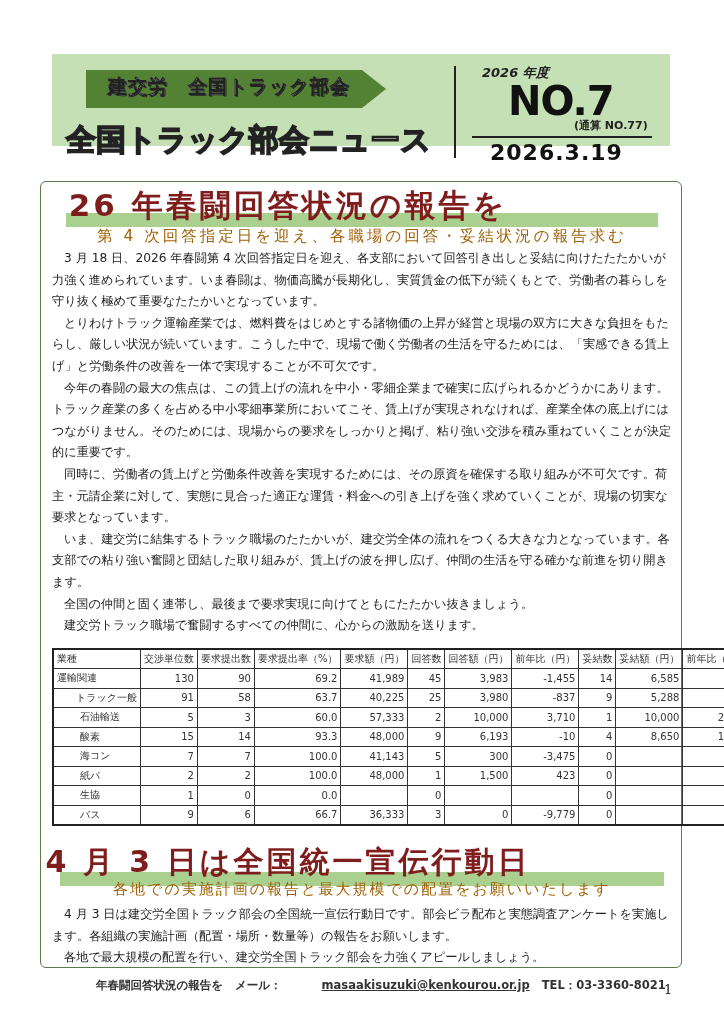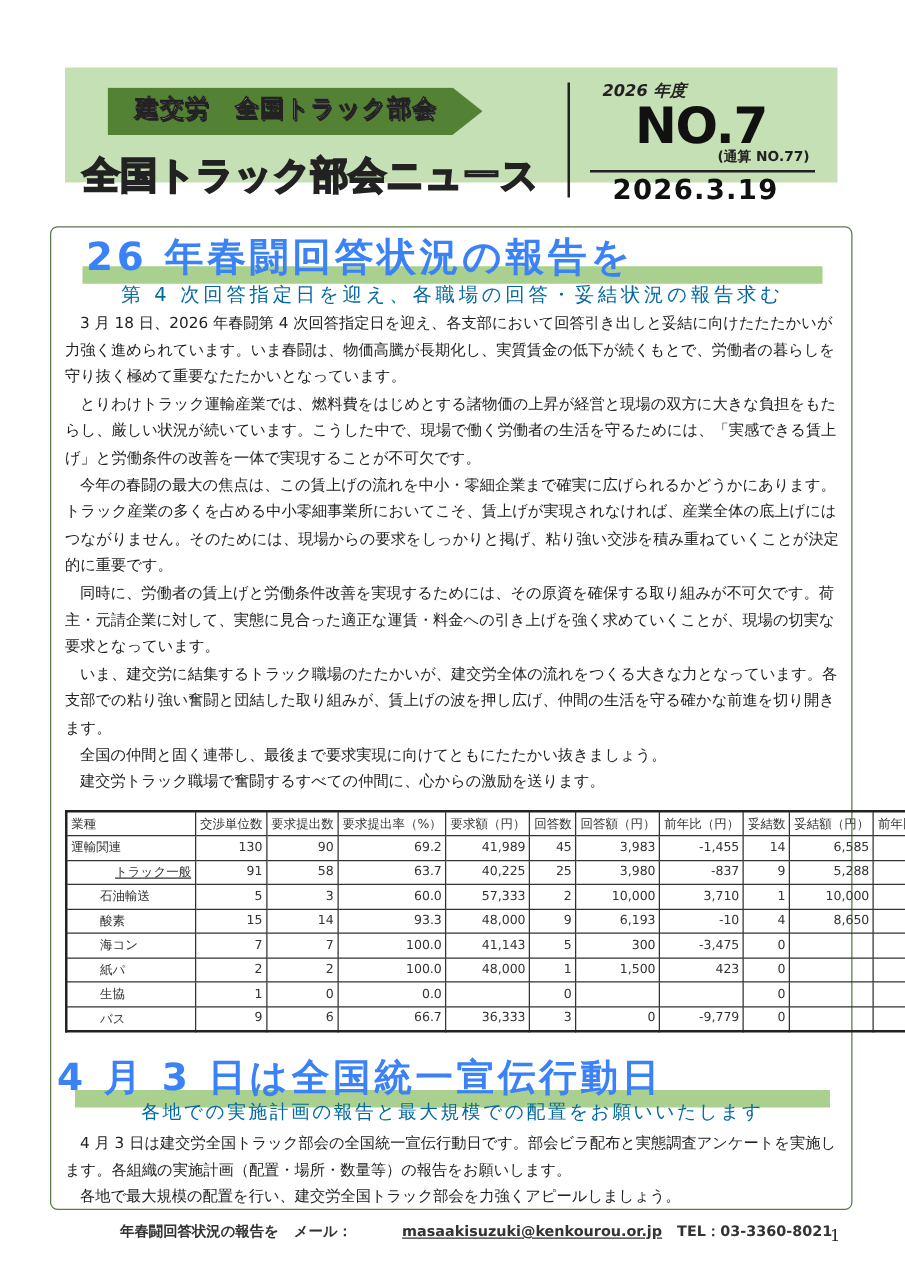--- a/index.html
+++ b/index.html
@@ -17,33 +17,33 @@
   .vline { position: absolute; left: 402px; top: 12px; width: 2px; height: 92px; background: #222; }
   .year { position: absolute; left: 430px; top: 10px; font-size: 13px; font-weight: bold; color: #222; font-style: italic; }
   .issue-no { position: absolute; left: 456px; top: 24px; font-size: 40px; font-weight: bold; color: #111; letter-spacing: -1px; }
   .issue-total { position: absolute; left: 522px; top: 64px; font-size: 11px; font-weight: bold; color: #222; }
   .hline { position: absolute; left: 420px; top: 82px; width: 180px; height: 2px; background: #222; }
   .issue-date { position: absolute; left: 438px; top: 86px; font-size: 22px; font-weight: bold; color: #111; letter-spacing: 1px; }
 
   
   .mainbox { position: absolute; left: 40px; top: 181px; width: 642px; height: 787px; border: 1.5px solid #5b7a4a; border-radius: 6px; }
   .headline-bar { position: absolute; height: 14px; background: #a9d08e; }
-  .headline { position: absolute; left: 0; width: 576px; text-align: center; font-weight: bold; color: #3b82f6; letter-spacing: 3px; }
-  .subhead { position: absolute; left: 0; width: 724px; text-align: center; color: #0369a1; letter-spacing: 3px; }
+  .headline { position: absolute; left: 0; width: 576px; text-align: center; font-weight: bold; color: #7f1d1d; letter-spacing: 3px; }
+  .subhead { position: absolute; left: 0; width: 724px; text-align: center; color: #a16207; letter-spacing: 3px; }
 
   .body-text { position: absolute; left: 52px; width: 620px; font-size: 12.2px; line-height: 21.6px; color: #222; }
   .body-text p { text-indent: 12px; }
 
   
   table.data { position: absolute; left: 52px; top: 648px; width: 620px; border-collapse: collapse; font-size: 10px; color: #333; }
   table.data td, table.data th { border: 1px solid #333; height: 19.5px; padding: 0 3px; font-weight: normal; white-space: nowrap; }
   table.data th { text-align: left; }
   table.data td.num { text-align: right; }
   table.data td.name { text-align: left; }
-  table.data td.sub { padding-left: 38px; text-decoration: underline; }
+  table.data td.sub { padding-left: 22px; }
   table.data td.sub2 { padding-left: 26px; }
   table.data { border: 2px solid #222; }
 
   .footer { position: absolute; left: 96px; top: 978px; font-size: 11.5px; font-weight: bold; color: #333; }
   .footer .mail { text-decoration: underline; margin-left: 40px; }
   .page-num { position: absolute; left: 664px; top: 982px; font-size: 13px; font-family: "DejaVu Serif", serif; color: #222; }
 </style>
 </head>
 <body>
 

